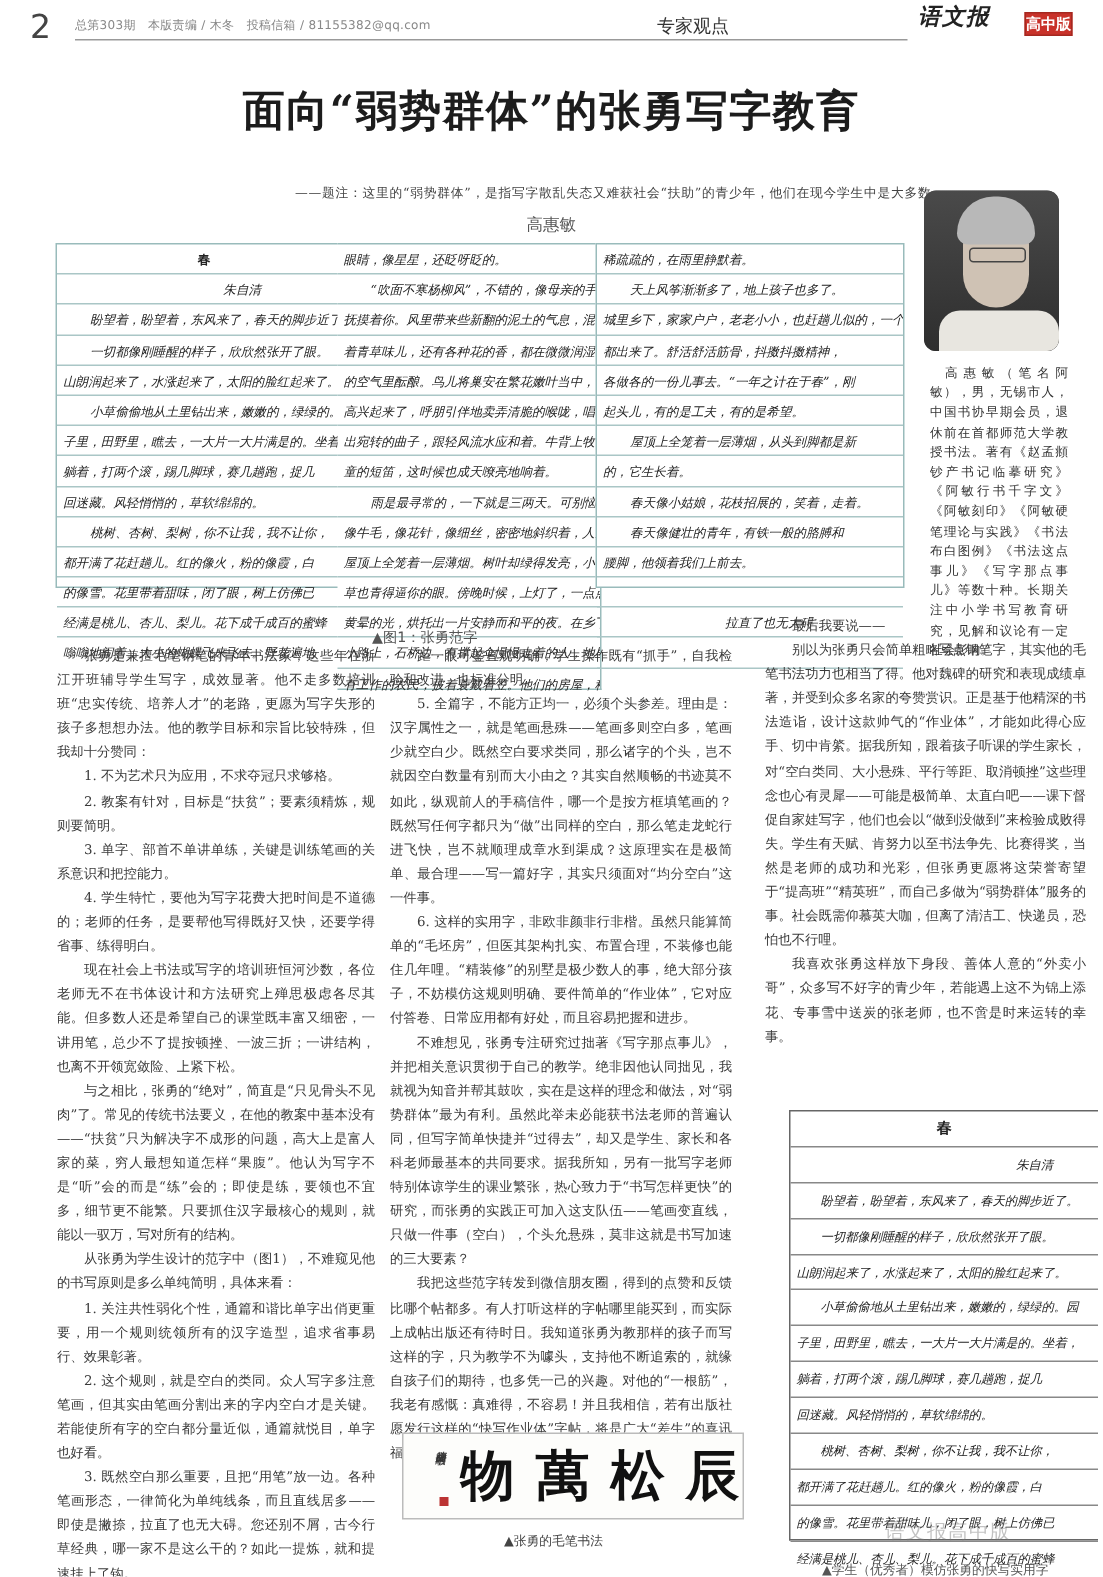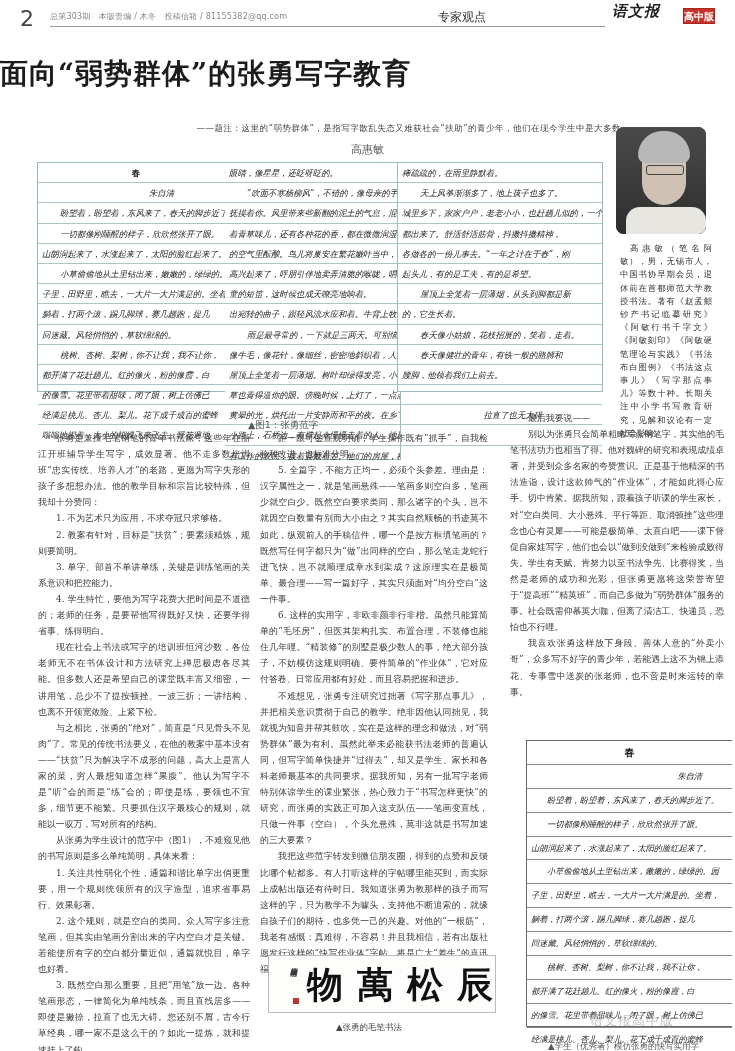--- a/index.html
+++ b/index.html
@@ -9,21 +9,21 @@
   
   .hdr { position: absolute; left: 0; top: 0; width: 735px; height: 36px; }
   .hdr .pgnum { position: absolute; left: 20px; top: 6px; font-family: "DejaVu Sans", sans-serif; font-size: 22px; color: #444; }
   .hdr .meta { position: absolute; left: 50px; top: 11px; font-family: "DejaVu Sans", sans-serif; font-size: 8px; color: #888; letter-spacing: 0.2px; }
   .hdr .rule { position: absolute; left: 50px; top: 26px; width: 555px; height: 1px; background: #999; }
   .hdr .section { position: absolute; left: 438px; top: 9px; font-family: "DejaVu Sans", sans-serif; font-size: 12px; color: #333; }
   .hdr .brand { position: absolute; left: 612px; top: 2px; font-family: "DejaVu Serif", serif; font-size: 15px; font-weight: bold; color: #222; font-style: italic; letter-spacing: 1px; }
   .hdr .edition { position: absolute; left: 683px; top: 8px; height: 16px; padding: 0 0; background: #c8322a; color: #fff; font-family: "DejaVu Sans", sans-serif; font-size: 10px; font-weight: bold; line-height: 16px; border: 1px solid #a52820; }
 
   
-  .title { position: absolute; left: 0; width: 735px; top: 55px; font-family: "DejaVu Serif", serif; font-weight: bold; font-size: 28px; color: #1c1c1c; letter-spacing: 1px; }
+  .title { position: absolute; left: 0; width: 735px; top: 55px; text-align: center; font-family: "DejaVu Serif", serif; font-weight: bold; font-size: 28px; color: #1c1c1c; letter-spacing: 1px; }
   .author { position: absolute; left: 0; width: 735px; top: 98px; text-align: center; font-family: "DejaVu Sans", sans-serif; font-size: 11px; color: #555; margin-top: 44px; }
   .subtitle { position: absolute; left: 130px; top: 123px; width: 500px; text-align: right; font-family: "DejaVu Serif", serif; font-size: 8.5px; color: #444; letter-spacing: 0.5px; }
 
   
   .sheet { position: absolute; background: #fff; border: 1px solid #9bb; }
   .sheet .row { border-bottom: 1px solid #aac6c6; height: 20.2px; font-family: "DejaVu Serif", serif; font-size: 8.4px; color: #222; line-height: 20px; padding: 0 4px; white-space: nowrap; overflow: hidden; font-style: italic; }
   .sheet .row.center { text-align: center; font-style: normal; font-weight: bold; }
   .sheet .row.right { text-align: right; padding-right: 60px; }
   .sheet .row.indent { text-indent: 18px; }
   .sheet .row:last-child { border-bottom: none; }
@@ -100,22 +100,22 @@
     <div class="row">经满是桃儿、杏儿、梨儿。花下成千成百的蜜蜂</div>
     <div class="row">嗡嗡地闹着，大小的蝴蝶飞来飞去。野花遍地</div>
   </div>
 <div class="sheet sheet2">
     <div class="row">眼睛，像星星，还眨呀眨的。</div>
     <div class="row indent">“吹面不寒杨柳风”，不错的，像母亲的手</div>
     <div class="row">抚摸着你。风里带来些新翻的泥土的气息，混</div>
     <div class="row">着青草味儿，还有各种花的香，都在微微润湿</div>
     <div class="row">的空气里酝酿。鸟儿将巢安在繁花嫩叶当中，</div>
     <div class="row">高兴起来了，呼朋引伴地卖弄清脆的喉咙，唱</div>
+    <div class="row">出宛转的曲子，跟轻风流水应和着。牛背上牧</div>
     <div class="row">童的短笛，这时候也成天嘹亮地响着。</div>
-    <div class="row">出宛转的曲子，跟轻风流水应和着。牛背上牧</div>
     <div class="row indent">雨是最寻常的，一下就是三两天。可别恼。看</div>
     <div class="row">像牛毛，像花针，像细丝，密密地斜织着，人家</div>
     <div class="row">屋顶上全笼着一层薄烟。树叶却绿得发亮，小</div>
     <div class="row">草也青得逼你的眼。傍晚时候，上灯了，一点点</div>
     <div class="row">黄晕的光，烘托出一片安静而和平的夜。在乡下，</div>
     <div class="row">小路上，石桥边，有撑起伞慢慢走着的人，地里还</div>
     <div class="row">有工作的农民，披着蓑戴着笠。他们的房屋，稀</div>
   </div>
 <div class="sheet sheet3">
     <div class="row">稀疏疏的，在雨里静默着。</div>

